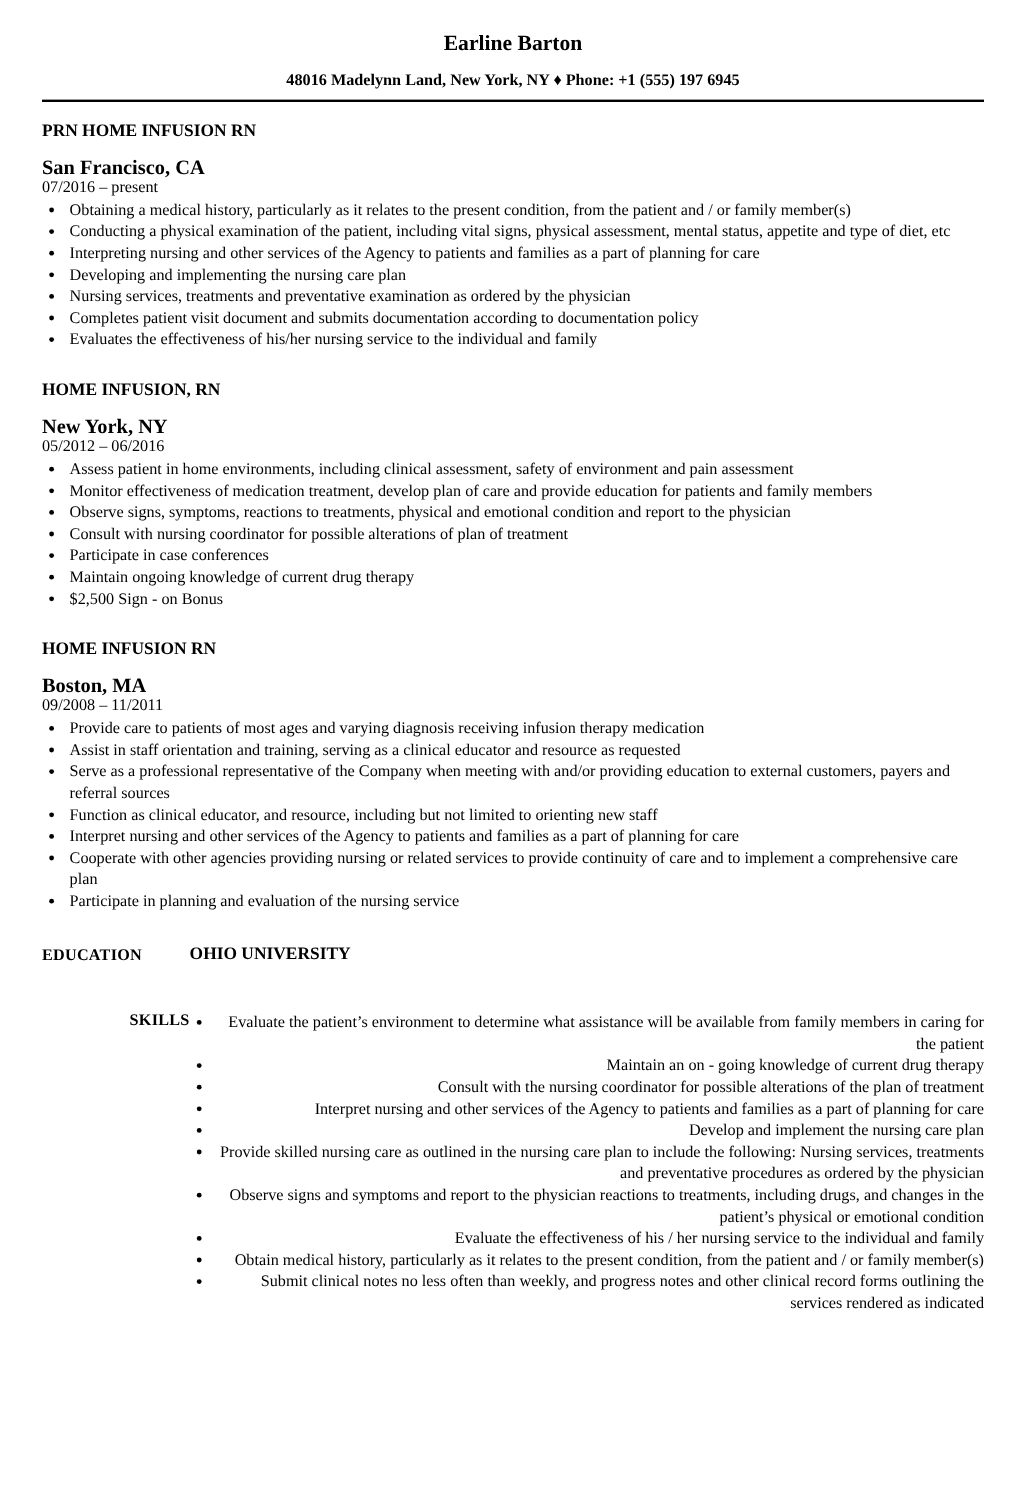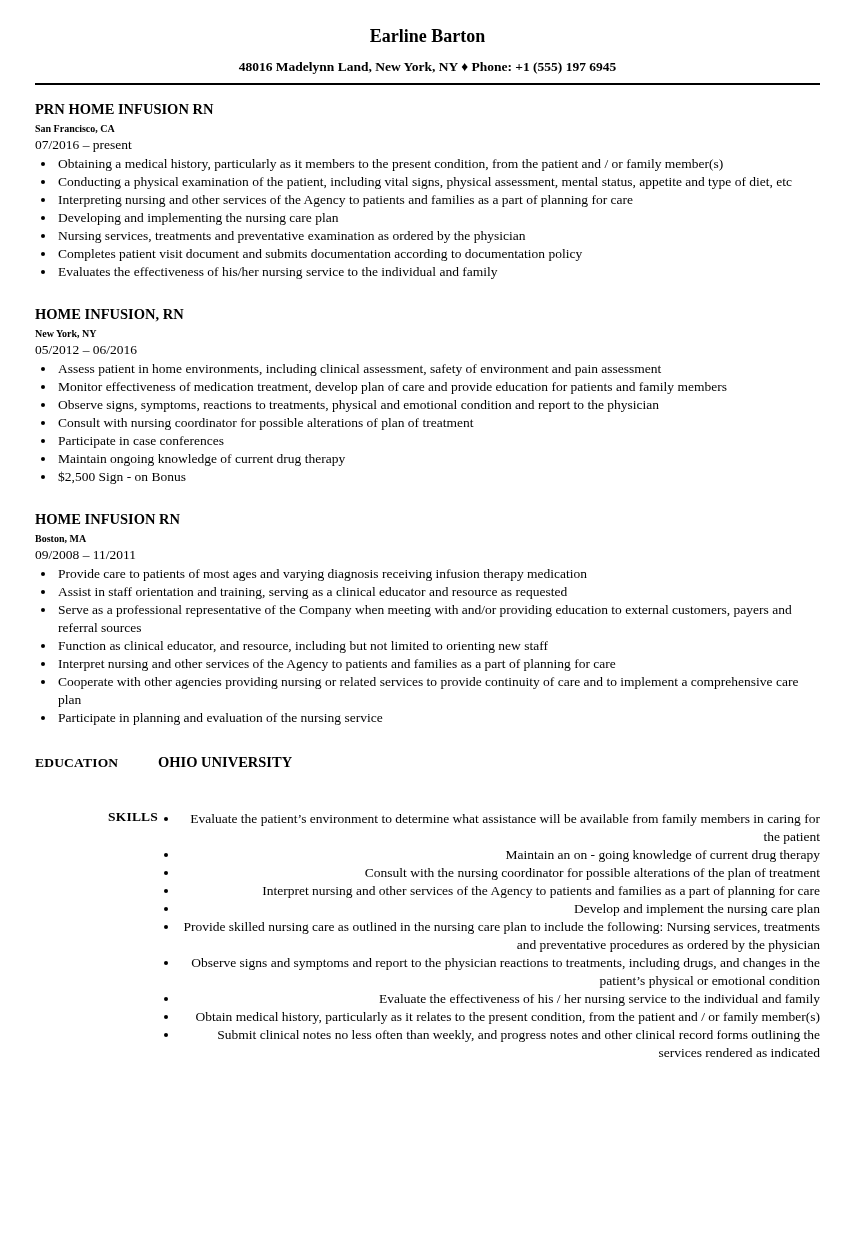--- a/index.html
+++ b/index.html
@@ -48,24 +48,24 @@
   }
   .section-content { flex: 1; }
   
   .job:not(:last-child) { margin-bottom: 25px; }
   .job-title {
     font-size: 14.5px;
     font-weight: bold;
     line-height: 17px;
   }
   .job-location {
-    font-size: 10px;
+    font-size: 17px;
     font-weight: bold;
     line-height: 16px;
-    margin-top: 3px;
+    margin-top: 14px;
   }
   .job-dates {
     font-size: 13.5px;
     line-height: 16px;
   }
   ul.bullets {
     margin-top: 2px;
     padding-left: 21px;
     list-style-type: disc;
   }
@@ -91,21 +91,21 @@
     <div class="rule"></div>
   </div>
 
   <div class="section section-experience">
     <div class="section-content">
   <div class="job">
     <div class="job-title">PRN HOME INFUSION RN</div>
     <div class="job-location">San Francisco, CA</div>
     <div class="job-dates">07/2016 – present</div>
     <ul class="bullets">
-            <li>Obtaining a medical history, particularly as it members to the present condition, from the patient and / or family member(s)</li>
+            <li>Obtaining a medical history, particularly as it relates to the present condition, from the patient and / or family member(s)</li>
             <li>Conducting a physical examination of the patient, including vital signs, physical assessment, mental status, appetite and type of diet, etc</li>
             <li>Interpreting nursing and other services of the Agency to patients and families as a part of planning for care</li>
             <li>Developing and implementing the nursing care plan</li>
             <li>Nursing services, treatments and preventative examination as ordered by the physician</li>
             <li>Completes patient visit document and submits documentation according to documentation policy</li>
             <li>Evaluates the effectiveness of his/her nursing service to the individual and family</li>
           </ul>
   </div>
 
   <div class="job">

